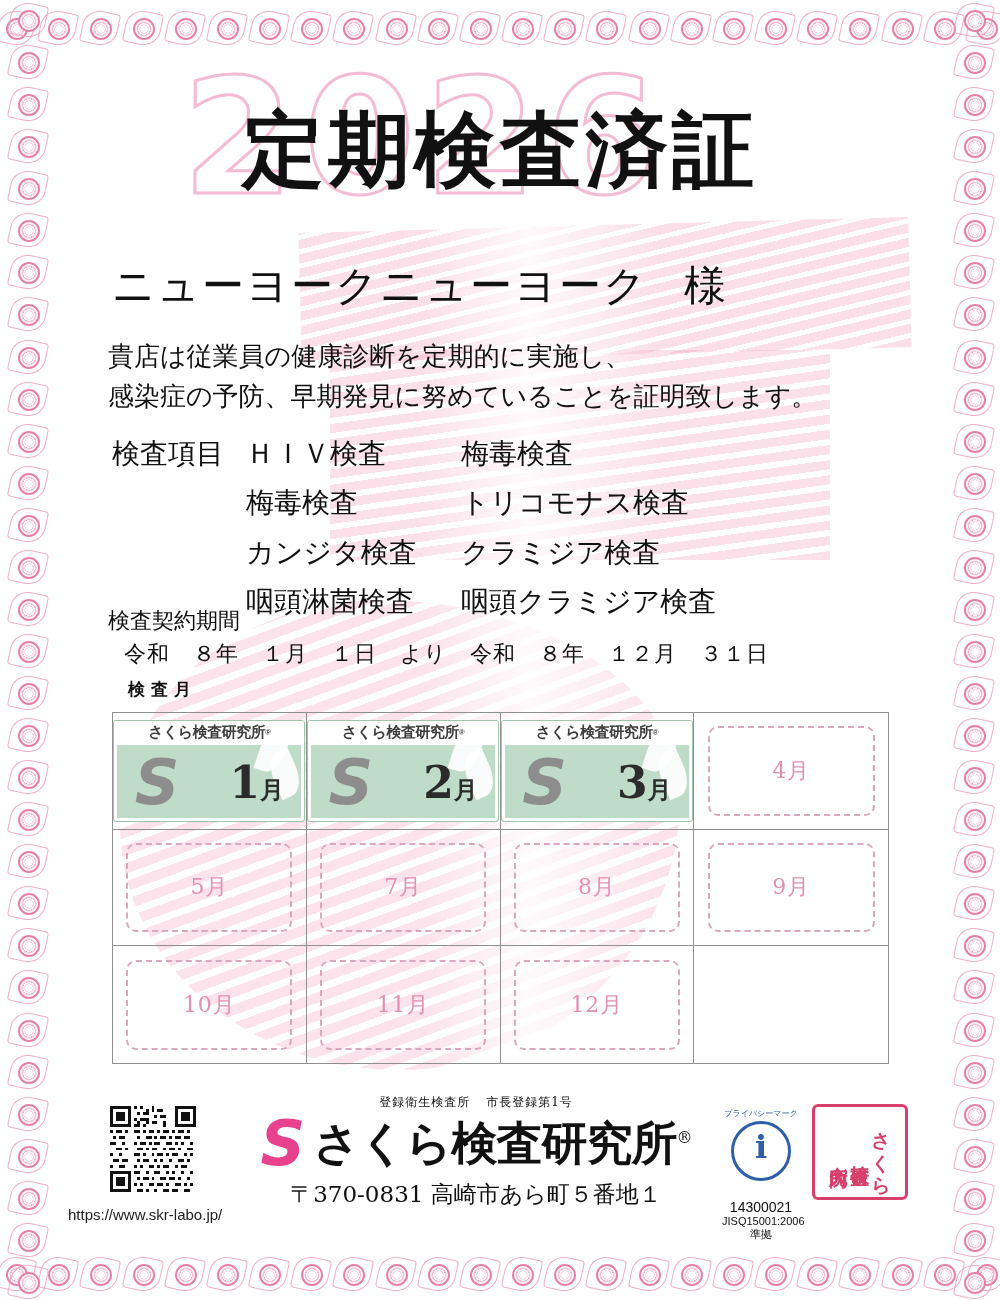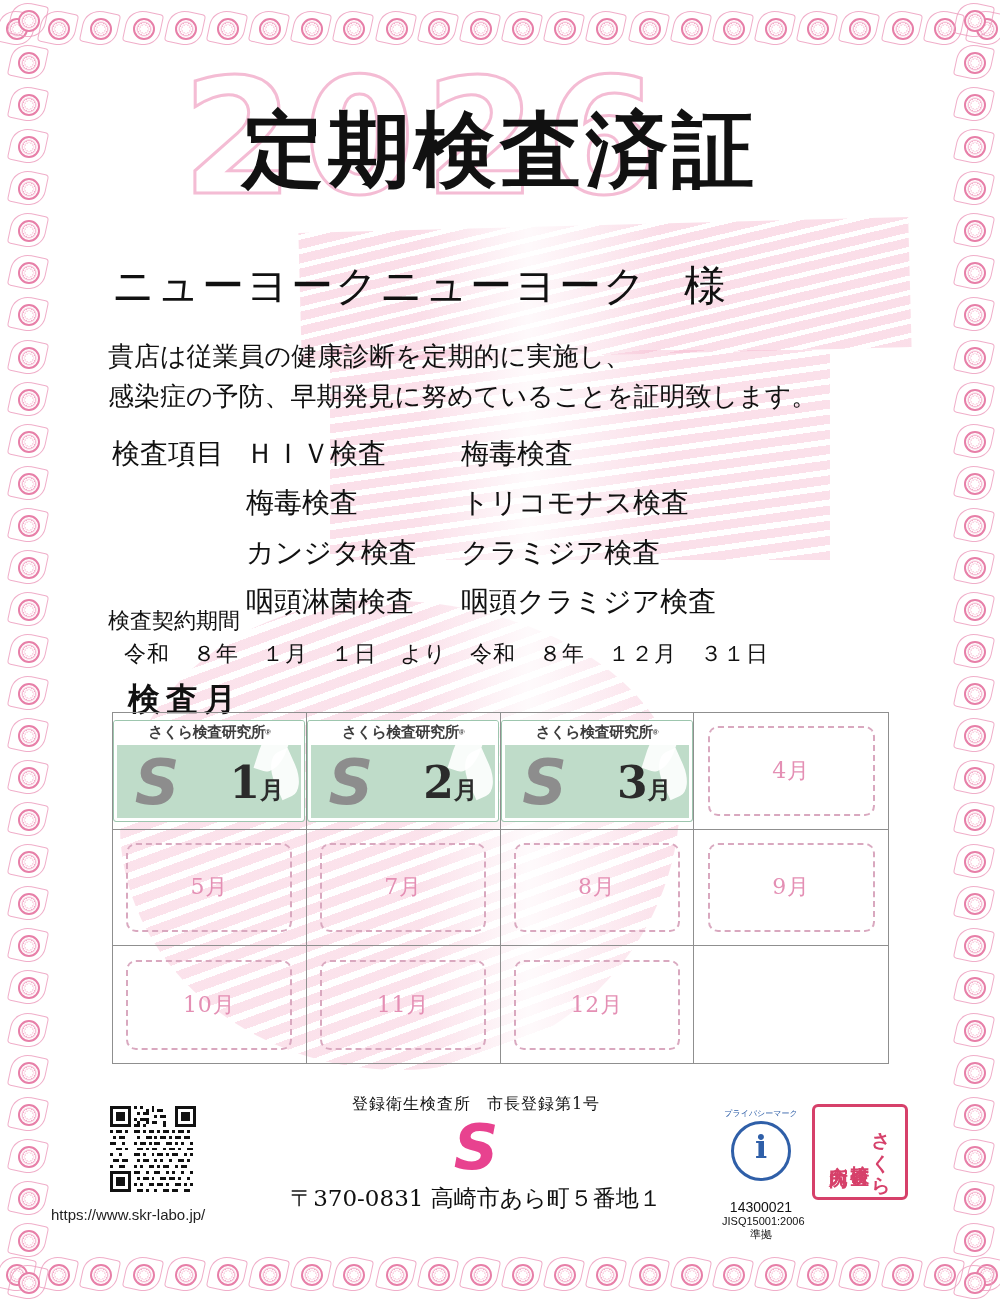--- a/index.html
+++ b/index.html
@@ -206,21 +206,21 @@
     color: #111;
     line-height: 1.5;
   }
   #contract-period-value { margin-left: 16px; letter-spacing: 1px; }
 
   #month-heading {
     position: absolute;
     top: 678px; left: 128px;
     font-family: "DejaVu Serif", serif;
     font-weight: 700;
-    font-size: 32px;
+    font-size: 17px;
     letter-spacing: 6px;
     color: #111;
   }
 
   
   #month-grid {
     position: absolute;
     left: 112px; top: 712px;
     width: 775px; height: 350px;
     display: grid;
@@ -326,35 +326,35 @@
     height: 160px;
   }
 
   #qr-code {
     position: absolute;
     left: 110px; top: 18px;
     width: 86px; height: 86px;
   }
   #qr-url {
     position: absolute;
-    left: 51px; top: 118px;
+    left: 68px; top: 118px;
     font-family: "Liberation Sans", sans-serif;
     font-size: 15px;
     color: #222;
   }
 
   #brand-block {
     position: absolute;
     left: 236px; top: 6px;
     width: 480px;
     text-align: center;
   }
   #brand-reg {
     font-family: "DejaVu Serif", serif;
-    font-size: 16px;
+    font-size: 12px;
     color: #111;
     letter-spacing: 1px;
     margin-bottom: 2px;
   }
   #brand-reg span { margin: 0 8px; }
   #brand-logo-row {
     display: flex;
     align-items: center;
     justify-content: center;
     gap: 8px;
@@ -836,20 +836,23 @@
       </svg>
 
       <div id="qr-url">https://www.skr-labo.jp/</div>
 
       <div id="brand-block">
         <div id="brand-reg">
           <span>登録衛生検査所</span><span>市長登録第1号</span>
         </div>
         <div id="brand-logo-row">
           <div id="brand-mark">S</div>
+          <div id="brand-name">
+            <span>さくら検査研究所</span><span id="brand-name-reg">®</span>
+          </div>
         </div>
         <div id="brand-address">〒370-0831 高崎市あら町５番地１</div>
       </div>
 
       <div id="privacy-mark">
         <div id="pm-top">プライバシーマーク</div>
         <div id="pm-circle"></div>
         <div id="pm-num">14300021</div>
         <div id="pm-sub">JISQ15001:2006準拠</div>
       </div>

